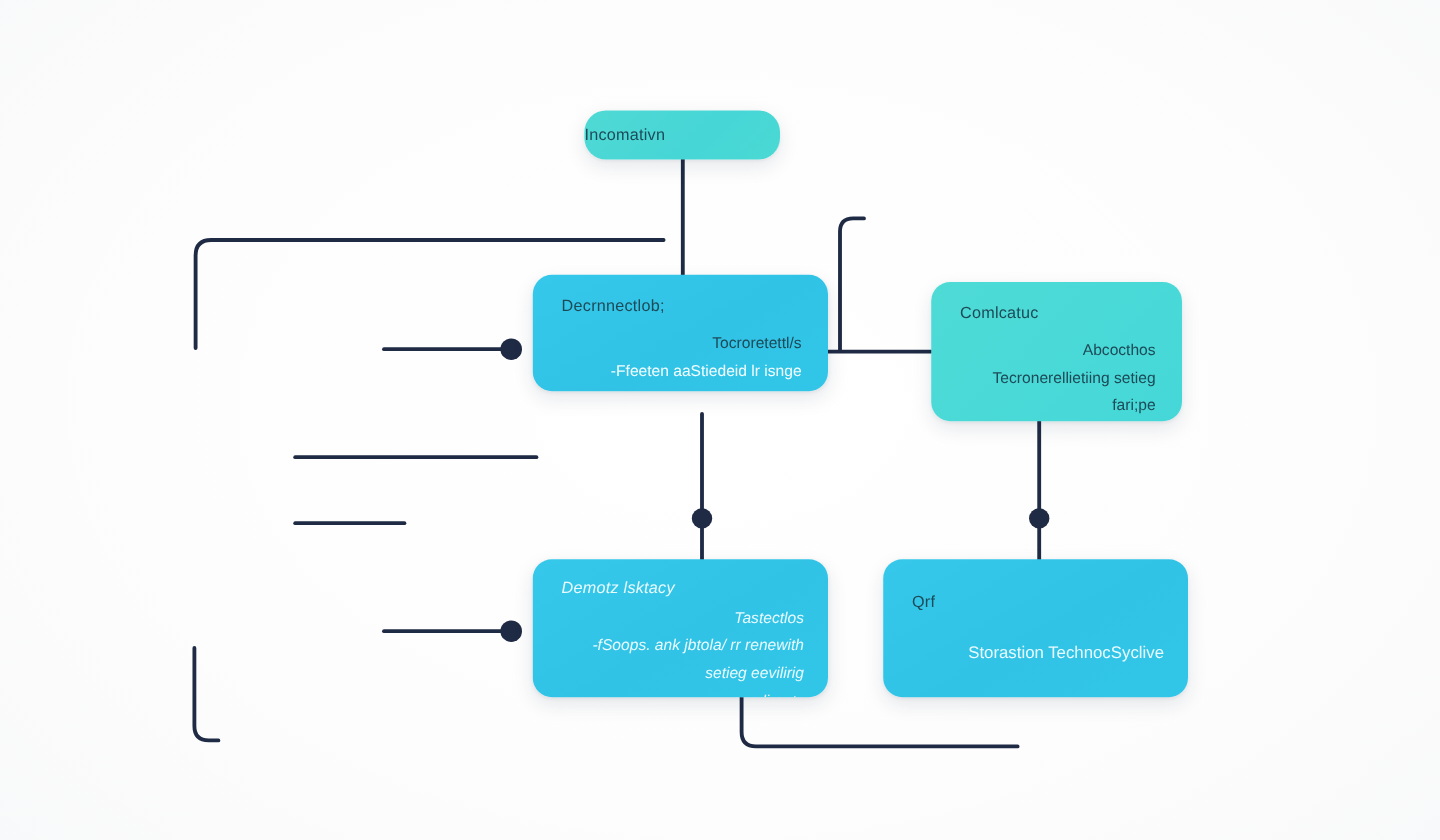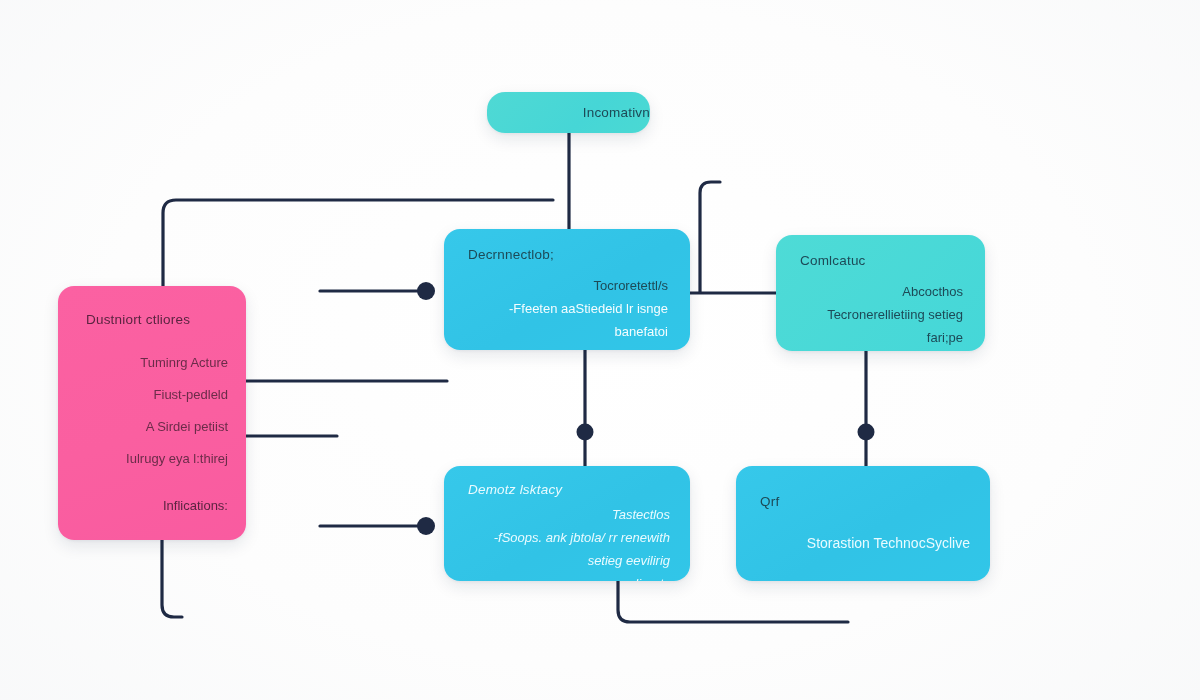--- a/index.html
+++ b/index.html
@@ -49,21 +49,21 @@
     filter: blur(0.4px);
     text-align: right;
   }
   .node-sub.last { margin-bottom: 0; }
 
   
   .pill {
     border-radius: 18px;
     display: flex;
     align-items: center;
-    justify-content: flex-end;
+    justify-content: flex-start;
   }
   .pill .node-title {
     margin: 0;
     font-size: 13.5px;
   }
 
   
   .theme-teal  { background: linear-gradient(135deg, #4fd9d4 0%, #46d6d6 60%, #4ad9d3 100%); }
   .theme-cyan  { background: linear-gradient(150deg, #36c8ea 0%, #31c3e6 55%, #31c6e8 100%); }
   .theme-cyan2 { background: linear-gradient(135deg, #4edbd6 0%, #45d7d8 100%); }
@@ -113,48 +113,38 @@
       <circle cx="585" cy="432" r="8.5"></circle>
       <circle cx="866" cy="432" r="8.5"></circle>
       <circle cx="426" cy="526" r="9"></circle>
     </g>
   </svg>
 
   <div class="node pill theme-teal" style="left:487px; top:92px; width:163px; height:41px;">
     <span class="node-title txt-dark">Incomativn</span>
   </div>
 
-  <div class="node theme-cyan" style="left:444px; top:229px; width:246px; height:121px;">
+  <div class="node theme-cyan" style="left:444px; top:229px; width:246px; height:97px;">
     <div class="node-inner">
       <span class="node-title txt-dark">Decrnnectlob;</span>
       <span class="node-sub txt-dark">Tocroretettl/s</span>
       <span class="node-sub txt-white">-Ffeeten aaStiedeid lr isnge</span>
       <span class="node-sub txt-white last">banefatoi</span>
     </div>
   </div>
 
   <div class="node theme-cyan2" style="left:776px; top:235px; width:209px; height:116px;">
     <div class="node-inner">
       <span class="node-title txt-dark">Comlcatuc</span>
       <span class="node-sub txt-dark">Abcocthos</span>
       <span class="node-sub txt-dark">Tecronerellietiing setieg</span>
       <span class="node-sub txt-dark last">fari;pe</span>
     </div>
   </div>
 
-  <div class="node theme-pink" style="left:58px; top:286px; width:188px; height:254px;">
-    <div class="node-inner" style="padding:26px 18px 20px 28px;">
-      <span class="node-title txt-plum" style="margin-bottom:26px;">Dustniort ctliores</span>
-      <span class="node-sub txt-plum-soft" style="margin-bottom:12px;">Tuminrg Acture</span>
-      <span class="node-sub txt-plum-soft" style="margin-bottom:12px;">Fiust-pedleld</span>
-      <span class="node-sub txt-plum-soft" style="margin-bottom:12px;">A Sirdei petiist</span>
-      <span class="node-sub txt-plum-soft" style="margin-bottom:26px;">Iulrugy eya l:thirej</span>
-      <span class="node-sub txt-plum last">Inflications:</span>
-    </div>
-  </div>
 
   <div class="node theme-cyan" style="left:444px; top:466px; width:246px; height:115px;">
     <div class="node-inner" style="padding:16px 20px 16px 24px;font-style:italic;">
       <span class="node-title txt-ice" style="margin-bottom:8px;">Demotz lsktacy</span>
       <span class="node-sub txt-ice">Tastectlos</span>
       <span class="node-sub txt-ice">-fSoops. ank jbtola/ rr renewith</span>
       <span class="node-sub txt-ice">setieg eevilirig</span>
       <span class="node-sub txt-ice last">revulirents</span>
     </div>
   </div>

